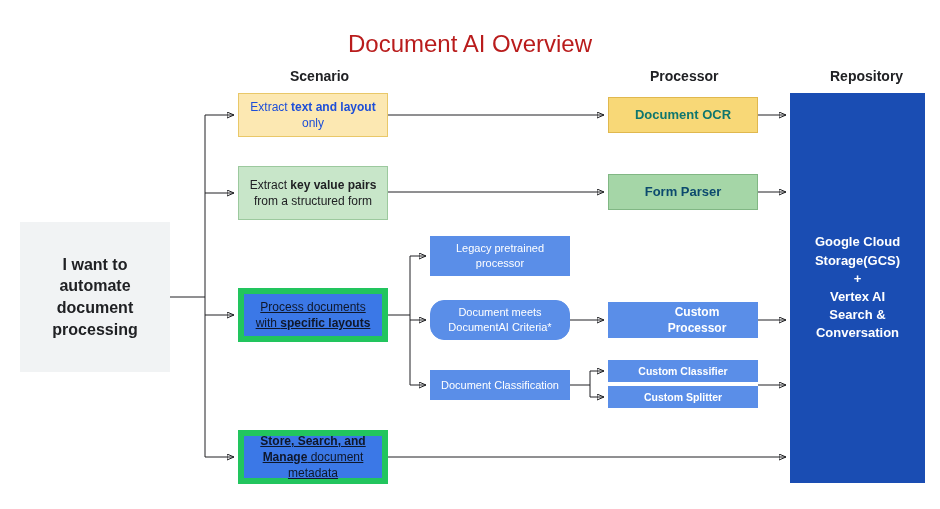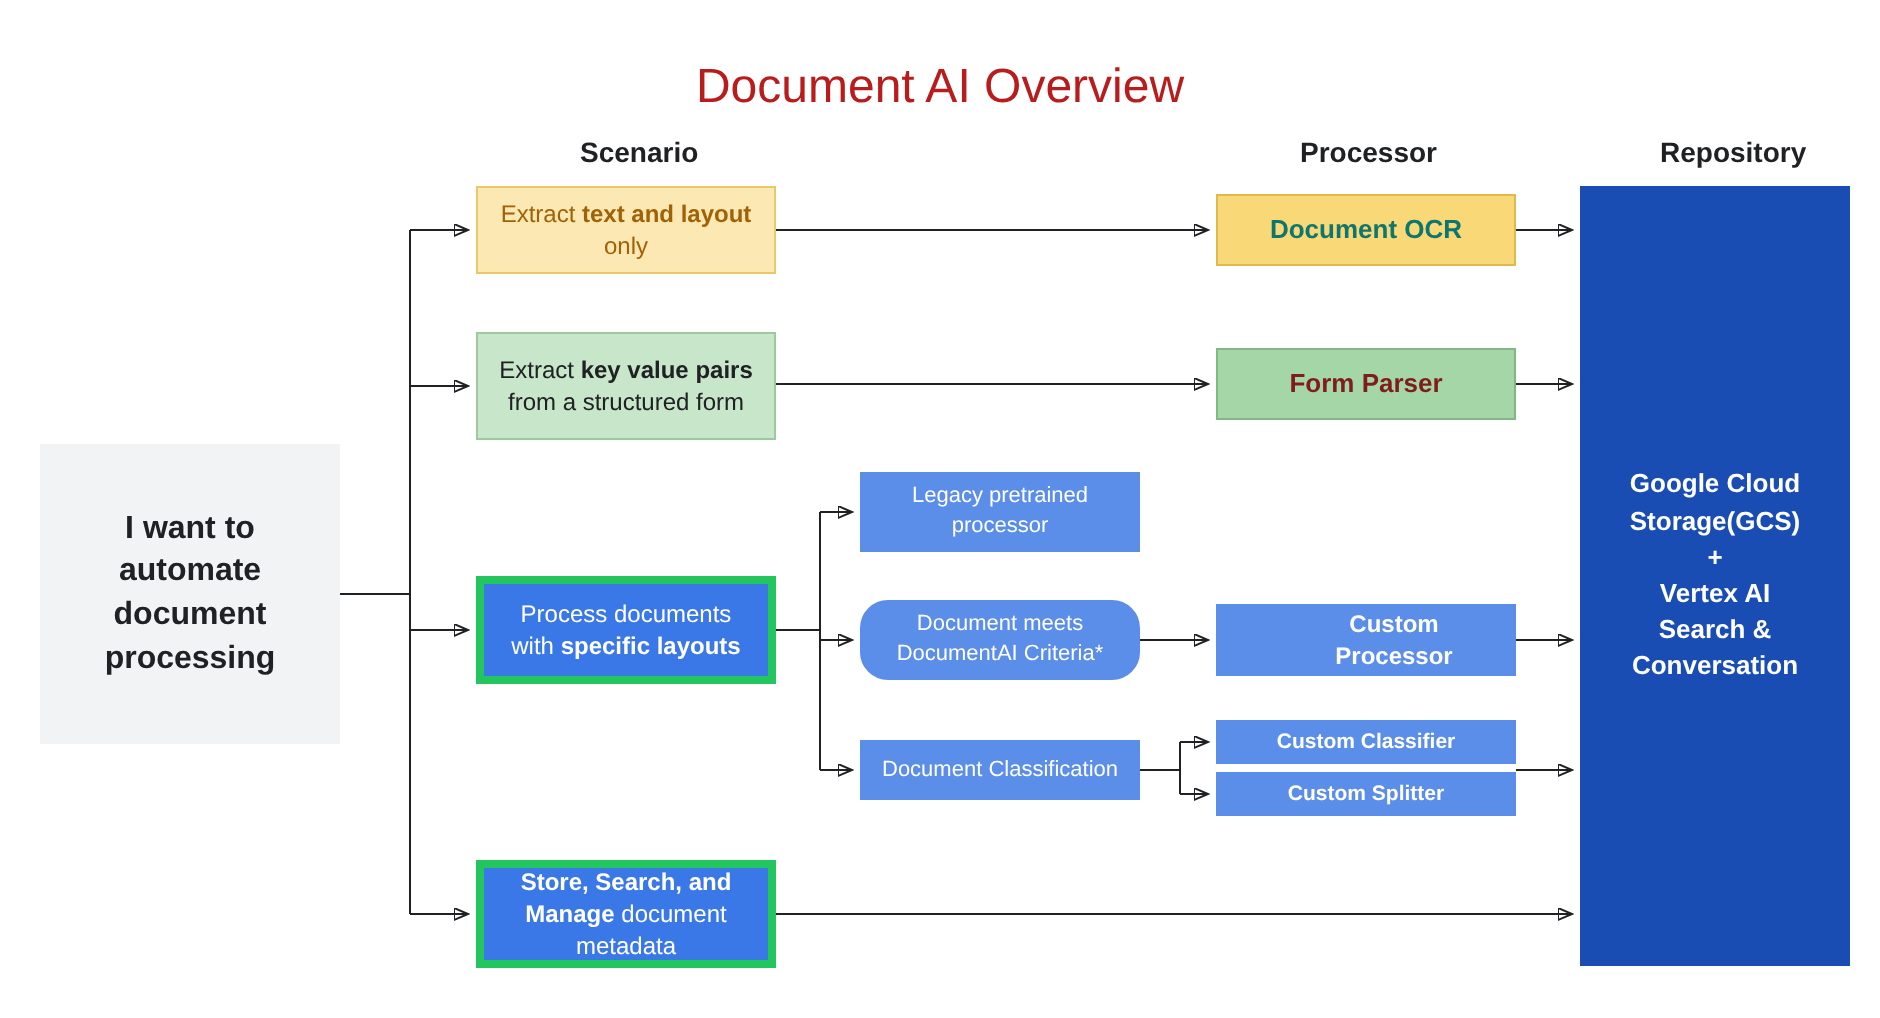--- a/index.html
+++ b/index.html
@@ -40,37 +40,37 @@
   .start-box {
     background: #f1f3f4;
     color: #202124;
     width: 150px;
     height: 150px;
     border: none;
     font-size: 16px;
     font-weight: 500;
     padding: 0 16px;
   }
-  .yellow { background: #fce8b2; border: 1px solid #e9c869; color: #a16207; font-weight: 500; }
+  .yellow { background: #fce8b2; border: 1px solid #e9c869; color: #1d4ed8; font-weight: 500; }
   .yellow b { font-weight: 700; }
   .green  { background: #c8e6c9; border: 1px solid #9cc99e; color: #202124; font-weight: 500; }
   .green b { font-weight: 700; }
-  .blue   { background: #3b78e7; border: 4px solid #22c55e; color: #ffffff; font-weight: 500; }
+  .blue   { background: #3b78e7; border: 6px solid #22c55e; color: #0f172a; font-weight: 500; text-decoration: underline; }
   .blue b { font-weight: 700; }
   .bluelite { background: #5a8ee8; border: 1px solid #5a8ee8; color: #fff; font-weight: 500; font-size: 11px; }
   .darkblue {
     background: #1a4db3;
     color: #fff;
     font-weight: 600;
     font-size: 13px;
     line-height: 1.4;
     padding: 0 28px;
   }
   .proc-yellow { background: #f8d877; border: 1px solid #e0b84e; color: #0f766e; font-weight: 700; font-size: 13px; }
-  .proc-green  { background: #a5d6a7; border: 1px solid #81b784; color: #7f1d1d; font-weight: 700; font-size: 13px; }
+  .proc-green  { background: #a5d6a7; border: 1px solid #81b784; color: #0c4a6e; font-weight: 700; font-size: 13px; }
   .proc-blue   { background: #5a8ee8; border: 1px solid #5a8ee8; color: #fff; font-weight: 700; font-size: 12px; padding-left: 36px; }
   .proc-blue-sm{ background: #5a8ee8; border: 1px solid #5a8ee8; color: #fff; font-weight: 600; font-size: 10.5px; }
   svg.conn { position: absolute; top: 0; left: 0; width: 940px; height: 509px; pointer-events: none; }
   .conn path, .conn line { stroke: #202124; stroke-width: 1; fill: none; }
 </style>
 </head>
 <body>
 
 <div class="title">Document AI Overview</div>
 

